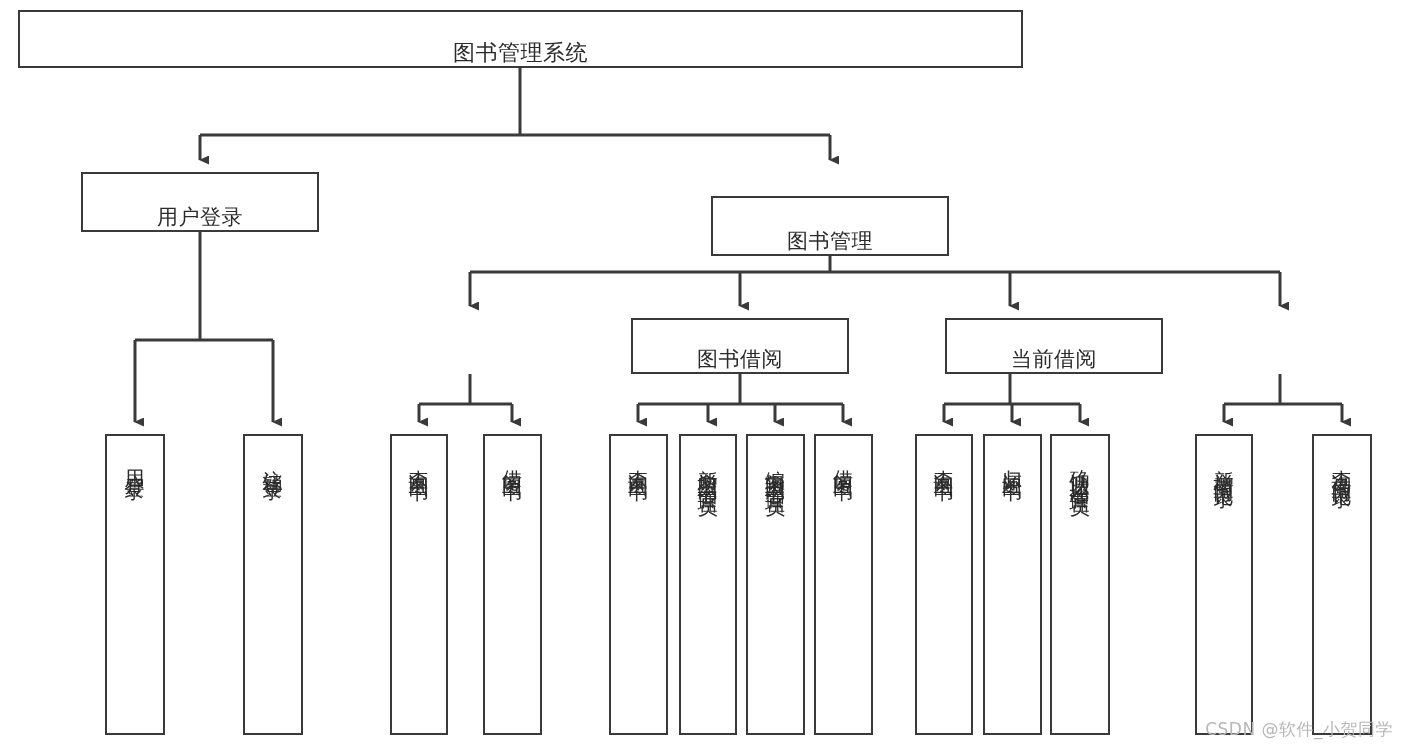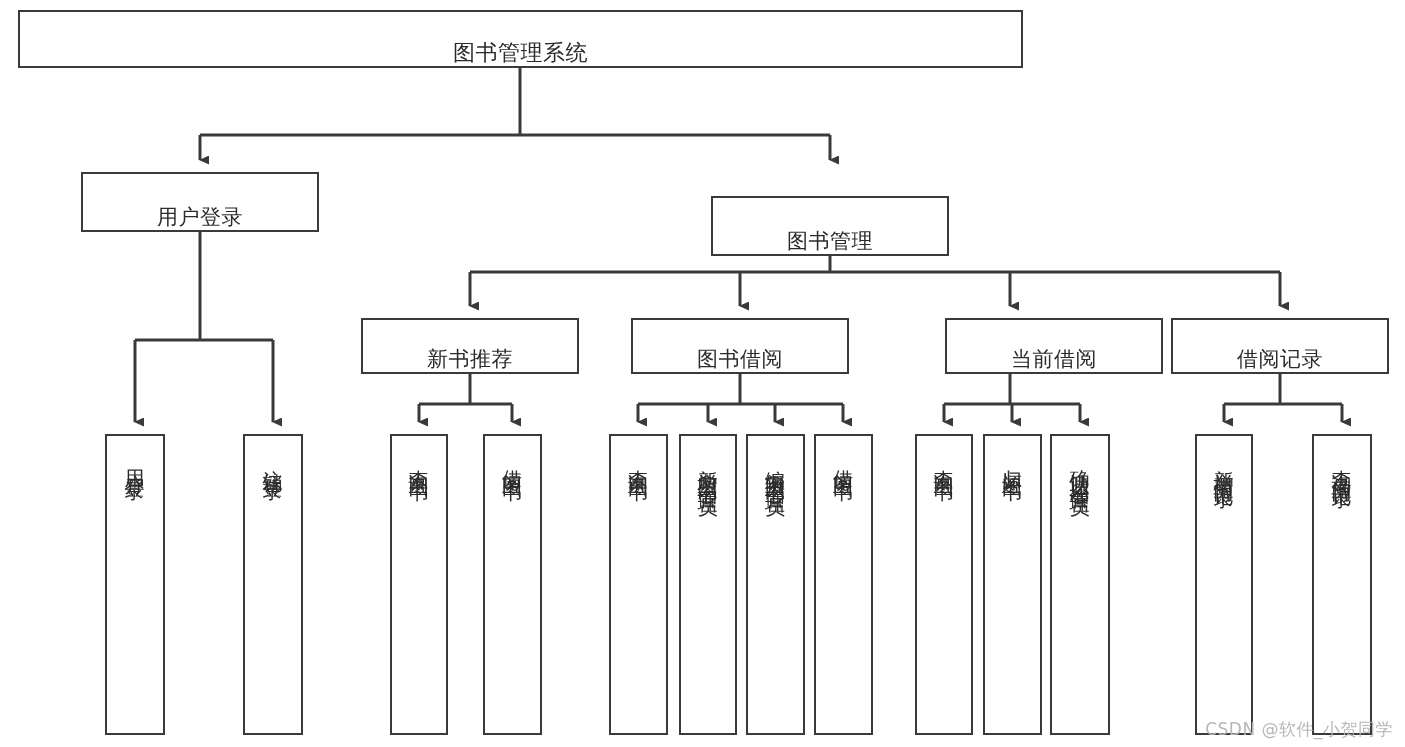--- a/index.html
+++ b/index.html
@@ -137,32 +137,26 @@
     <span class="node-label">图书管理系统</span>
   </div>
 
   <div class="node horiz" style="left:81px; top:172px; width:238px; height:60px;">
     <span class="node-label">用户登录</span>
   </div>
   <div class="node horiz" style="left:711px; top:172px; width:238px; height:60px;margin-top:24px;">
     <span class="node-label">图书管理</span>
   </div>
 
-  <div class="node horiz" style="left:361px; top:318px; width:218px; height:56px;">
-    <span class="node-label">新书推荐</span>
-  </div>
   <div class="node horiz" style="left:631px; top:318px; width:218px; height:56px;">
     <span class="node-label">图书借阅</span>
   </div>
   <div class="node horiz" style="left:945px; top:318px; width:218px; height:56px;">
     <span class="node-label">当前借阅</span>
   </div>
-  <div class="node horiz" style="left:1171px; top:318px; width:218px; height:56px;">
-    <span class="node-label">借阅记录</span>
-  </div>
 
   <div class="node vert" style="left:105px; top:434px; width:60px; height:301px;">
     <span class="node-label">用户登录</span>
   </div>
   <div class="node vert" style="left:243px; top:434px; width:60px; height:301px;">
     <span class="node-label">注销登录</span>
   </div>
 
   <div class="node vert" style="left:390px; top:434px; width:58px; height:301px;">
     <span class="node-label">查询图书</span>

